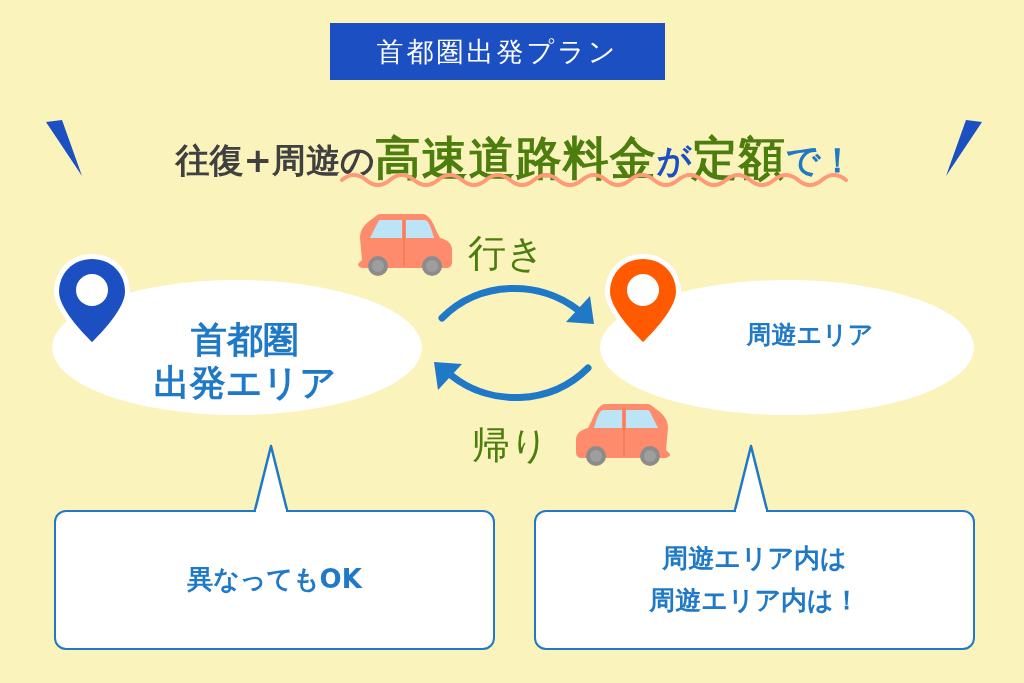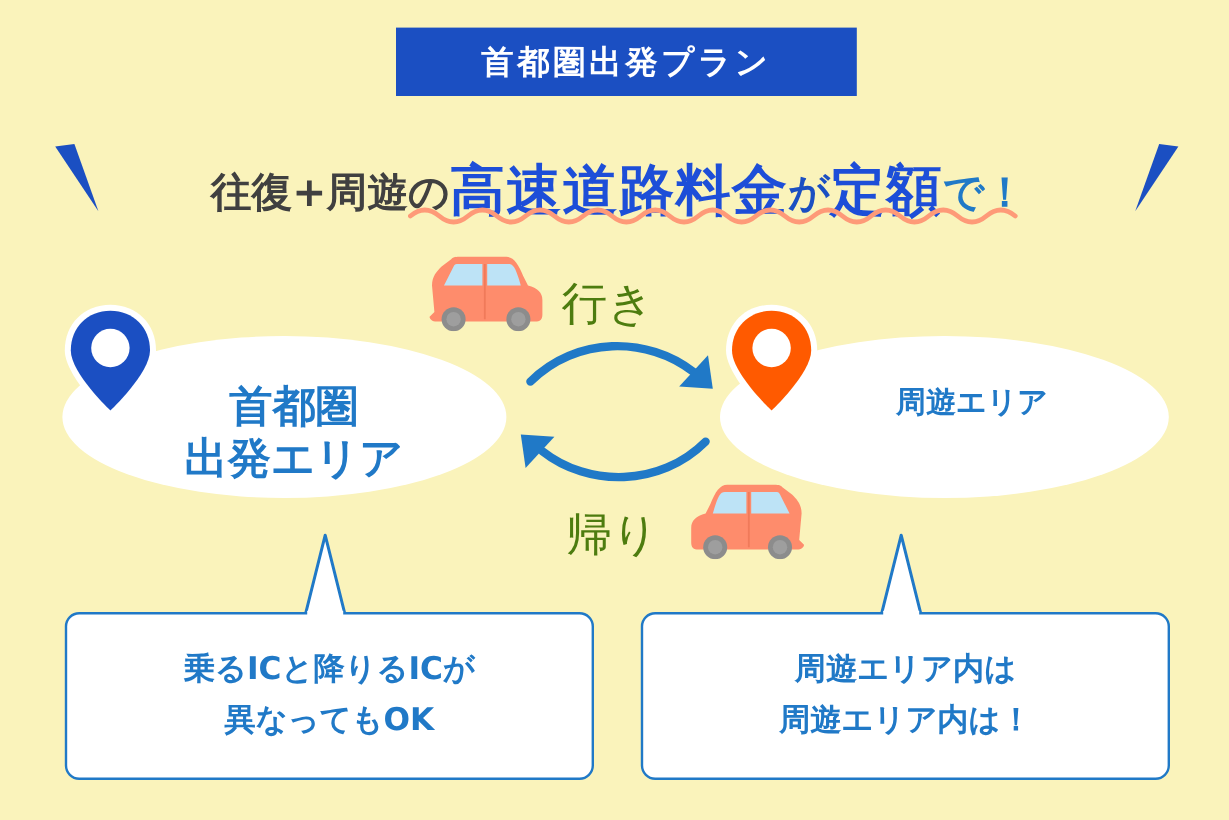--- a/index.html
+++ b/index.html
@@ -5,36 +5,36 @@
   * { box-sizing: border-box; margin: 0; padding: 0; }
   html, body { width: 1024px; height: 683px; overflow: hidden; }
   body {
     background: #faf3bb;
     font-family: "DejaVu Sans", "Liberation Sans", sans-serif;
     position: relative;
   }
   .abs { position: absolute; }
 
   .plan-badge {
-    left: 330px; top: 23px; width: 384px; height: 57px;
+    left: 330px; top: 23px; width: 335px; height: 57px;
     background: #1b4fc2;
     color: #ffffff;
-    font-weight: bold;
+    font-weight: normal;
     font-size: 27px;
     display: flex; align-items: center; justify-content: center;
     letter-spacing: 3px;
   }
 
   .headline {
     left: 90px; top: 110px; width: 850px; height: 80px;
     display: flex; align-items: flex-end; justify-content: center;
     white-space: nowrap;
   }
   .hl-small { color: #404040; font-size: 34px; font-weight: bold; margin-bottom: 6px; }
-  .hl-big { color: #1d4ed8; font-size: 46px; font-weight: bold; letter-spacing: 1px; }
+  .hl-big { color: #4d7c0f; font-size: 46px; font-weight: bold; letter-spacing: 1px; }
   .hl-mid { color: #1b4fc2; font-size: 34px; font-weight: bold; margin-bottom: 6px; }
   .hl-tail { color: #2079c7; font-size: 34px; font-weight: bold; margin-bottom: 6px; }
 
   .wave { left: 340px; top: 172px; }
 
   .area-ellipse {
     background: #ffffff;
     border-radius: 50%;
   }
   .area-left { left: 52px; top: 280px; width: 370px; height: 135px; }
@@ -164,21 +164,20 @@
 
 <svg class="abs bubble-tail tail-left" width="40" height="70" viewBox="0 0 40 70">
   <polygon points="2,70 19,2 36,70" fill="#ffffff" stroke="#2079c7" stroke-width="2.5" stroke-linejoin="round"></polygon>
 </svg>
 <svg class="abs bubble-tail tail-right" width="40" height="70" viewBox="0 0 40 70">
   <polygon points="2,70 19,2 36,70" fill="#ffffff" stroke="#2079c7" stroke-width="2.5" stroke-linejoin="round"></polygon>
 </svg>
 
 <div class="abs bubble bubble-left">
   <div class="bubble-text">
-    <div>乗るICと降りるICが</div>
     <div>異なってもOK</div>
   </div>
 </div>
 <div class="abs bubble bubble-right">
   <div class="bubble-text">
     <div>周遊エリア内は</div>
     <div>周遊エリア内は！</div>
   </div>
 </div>
 

